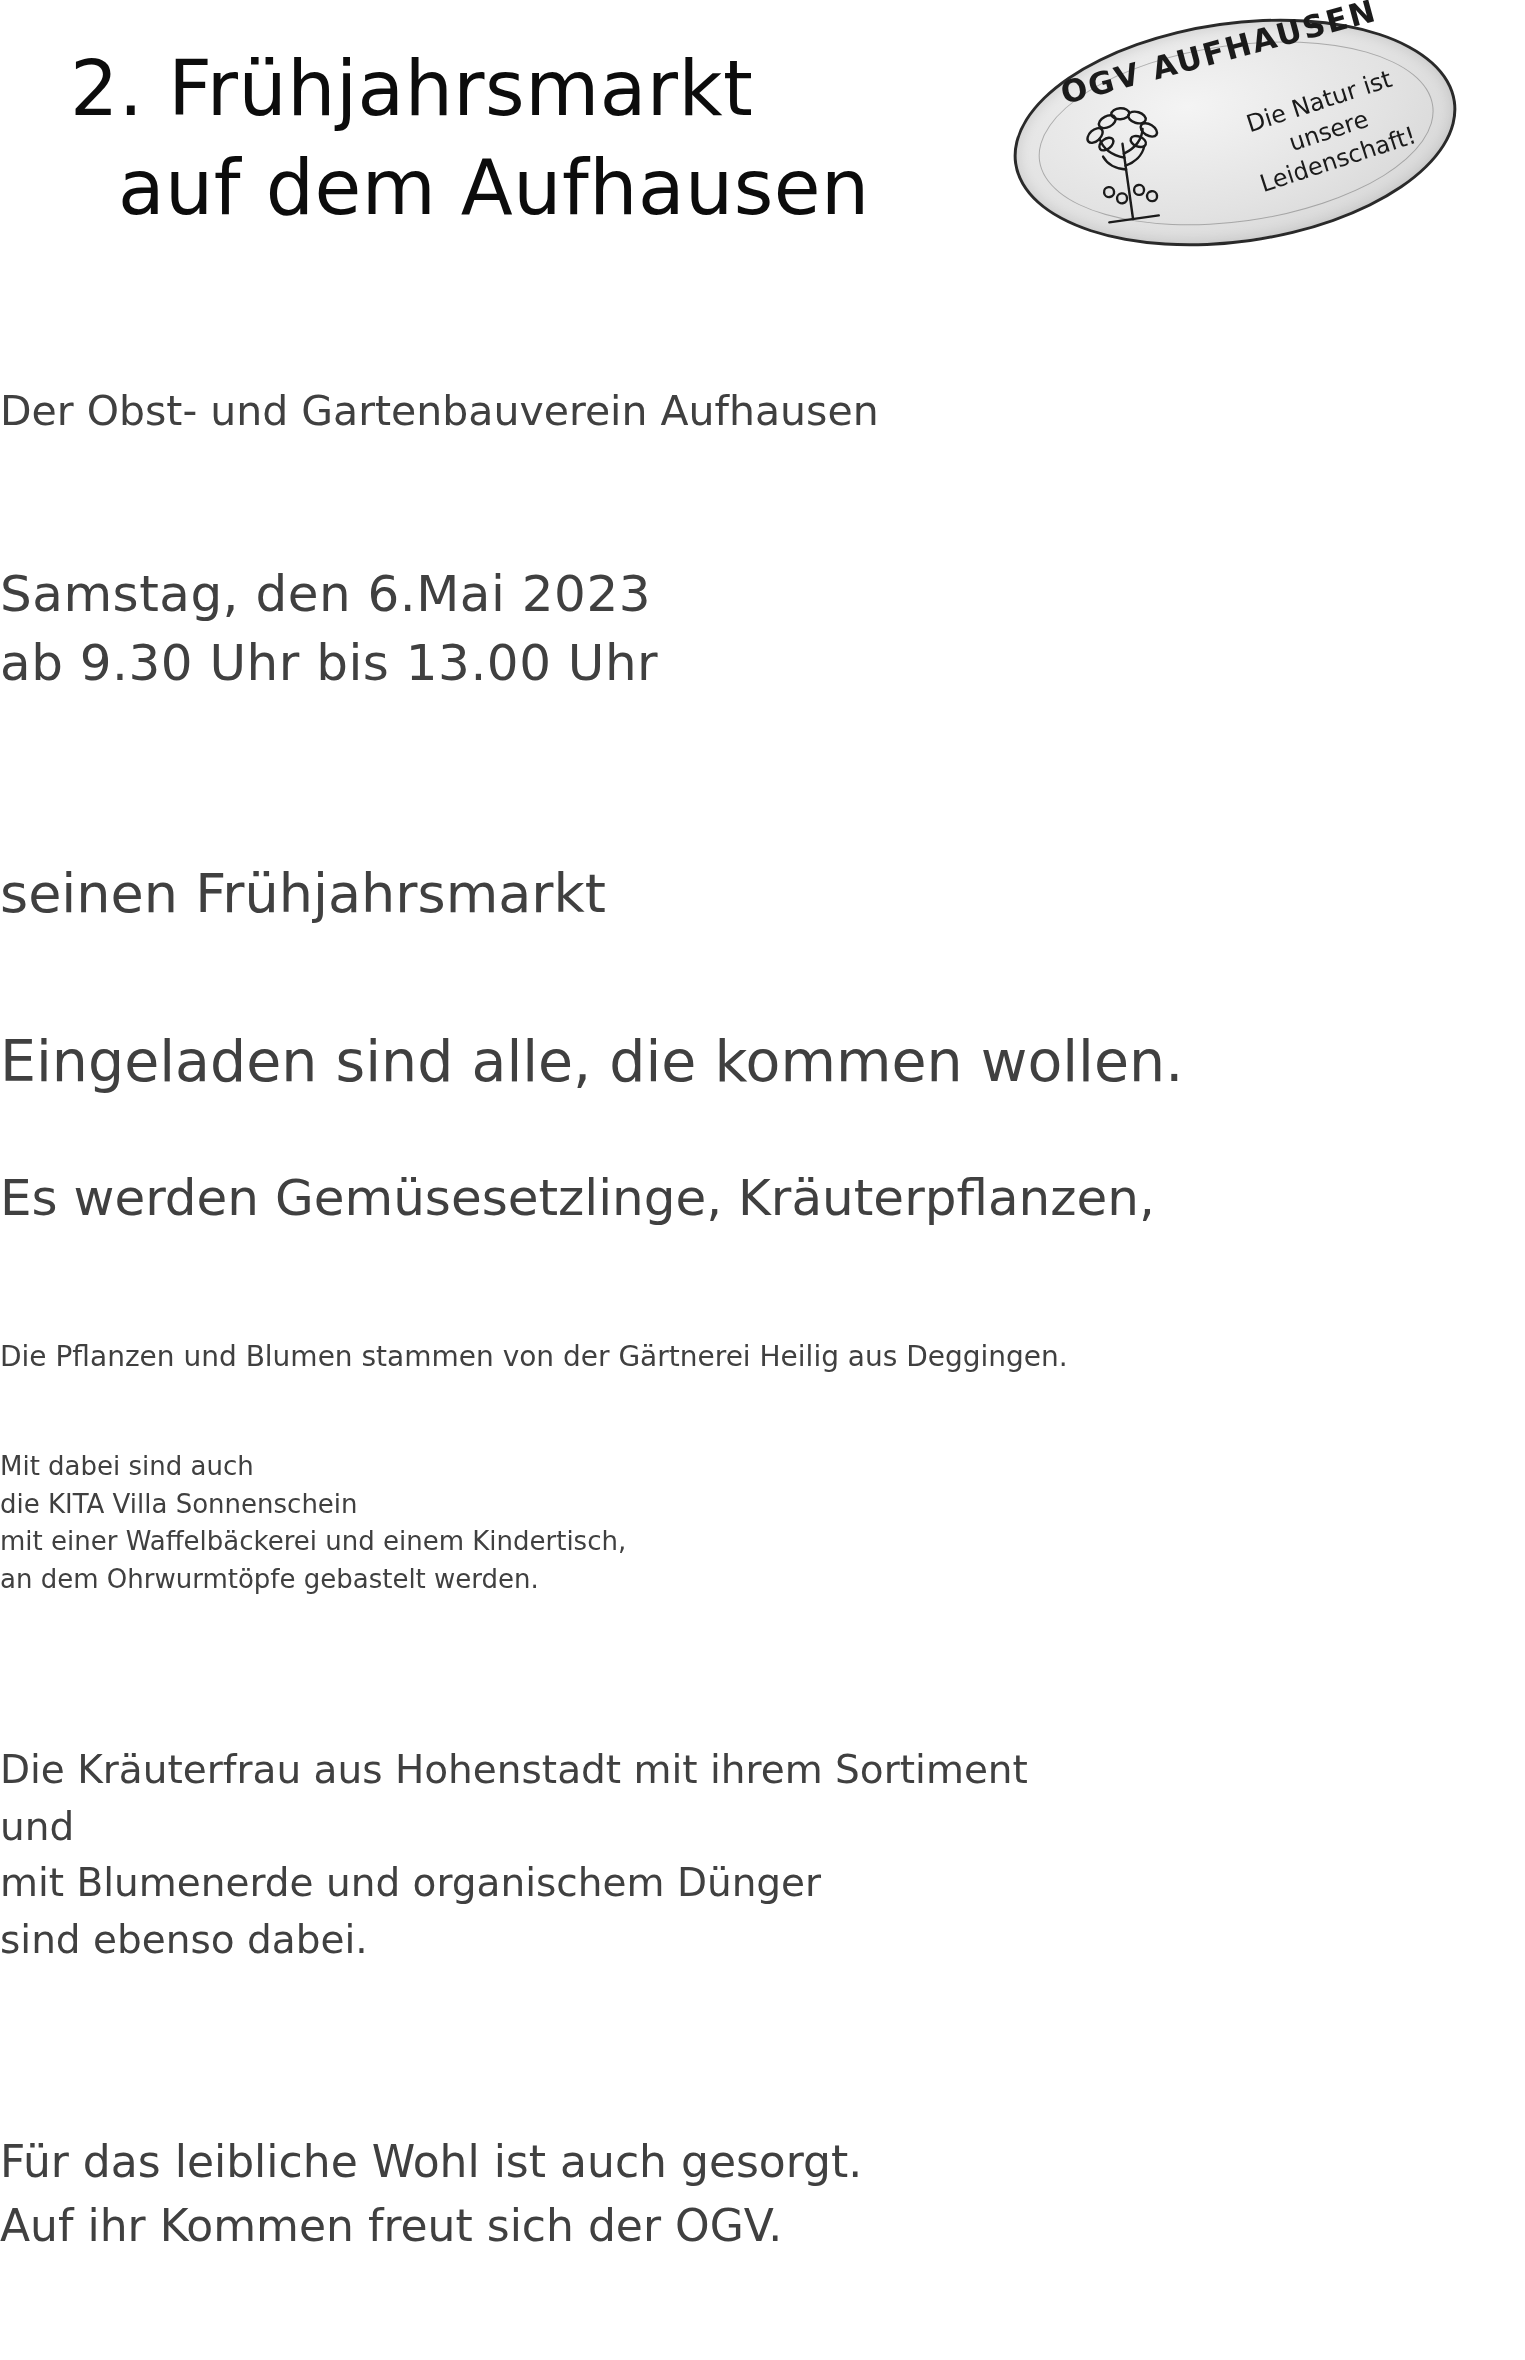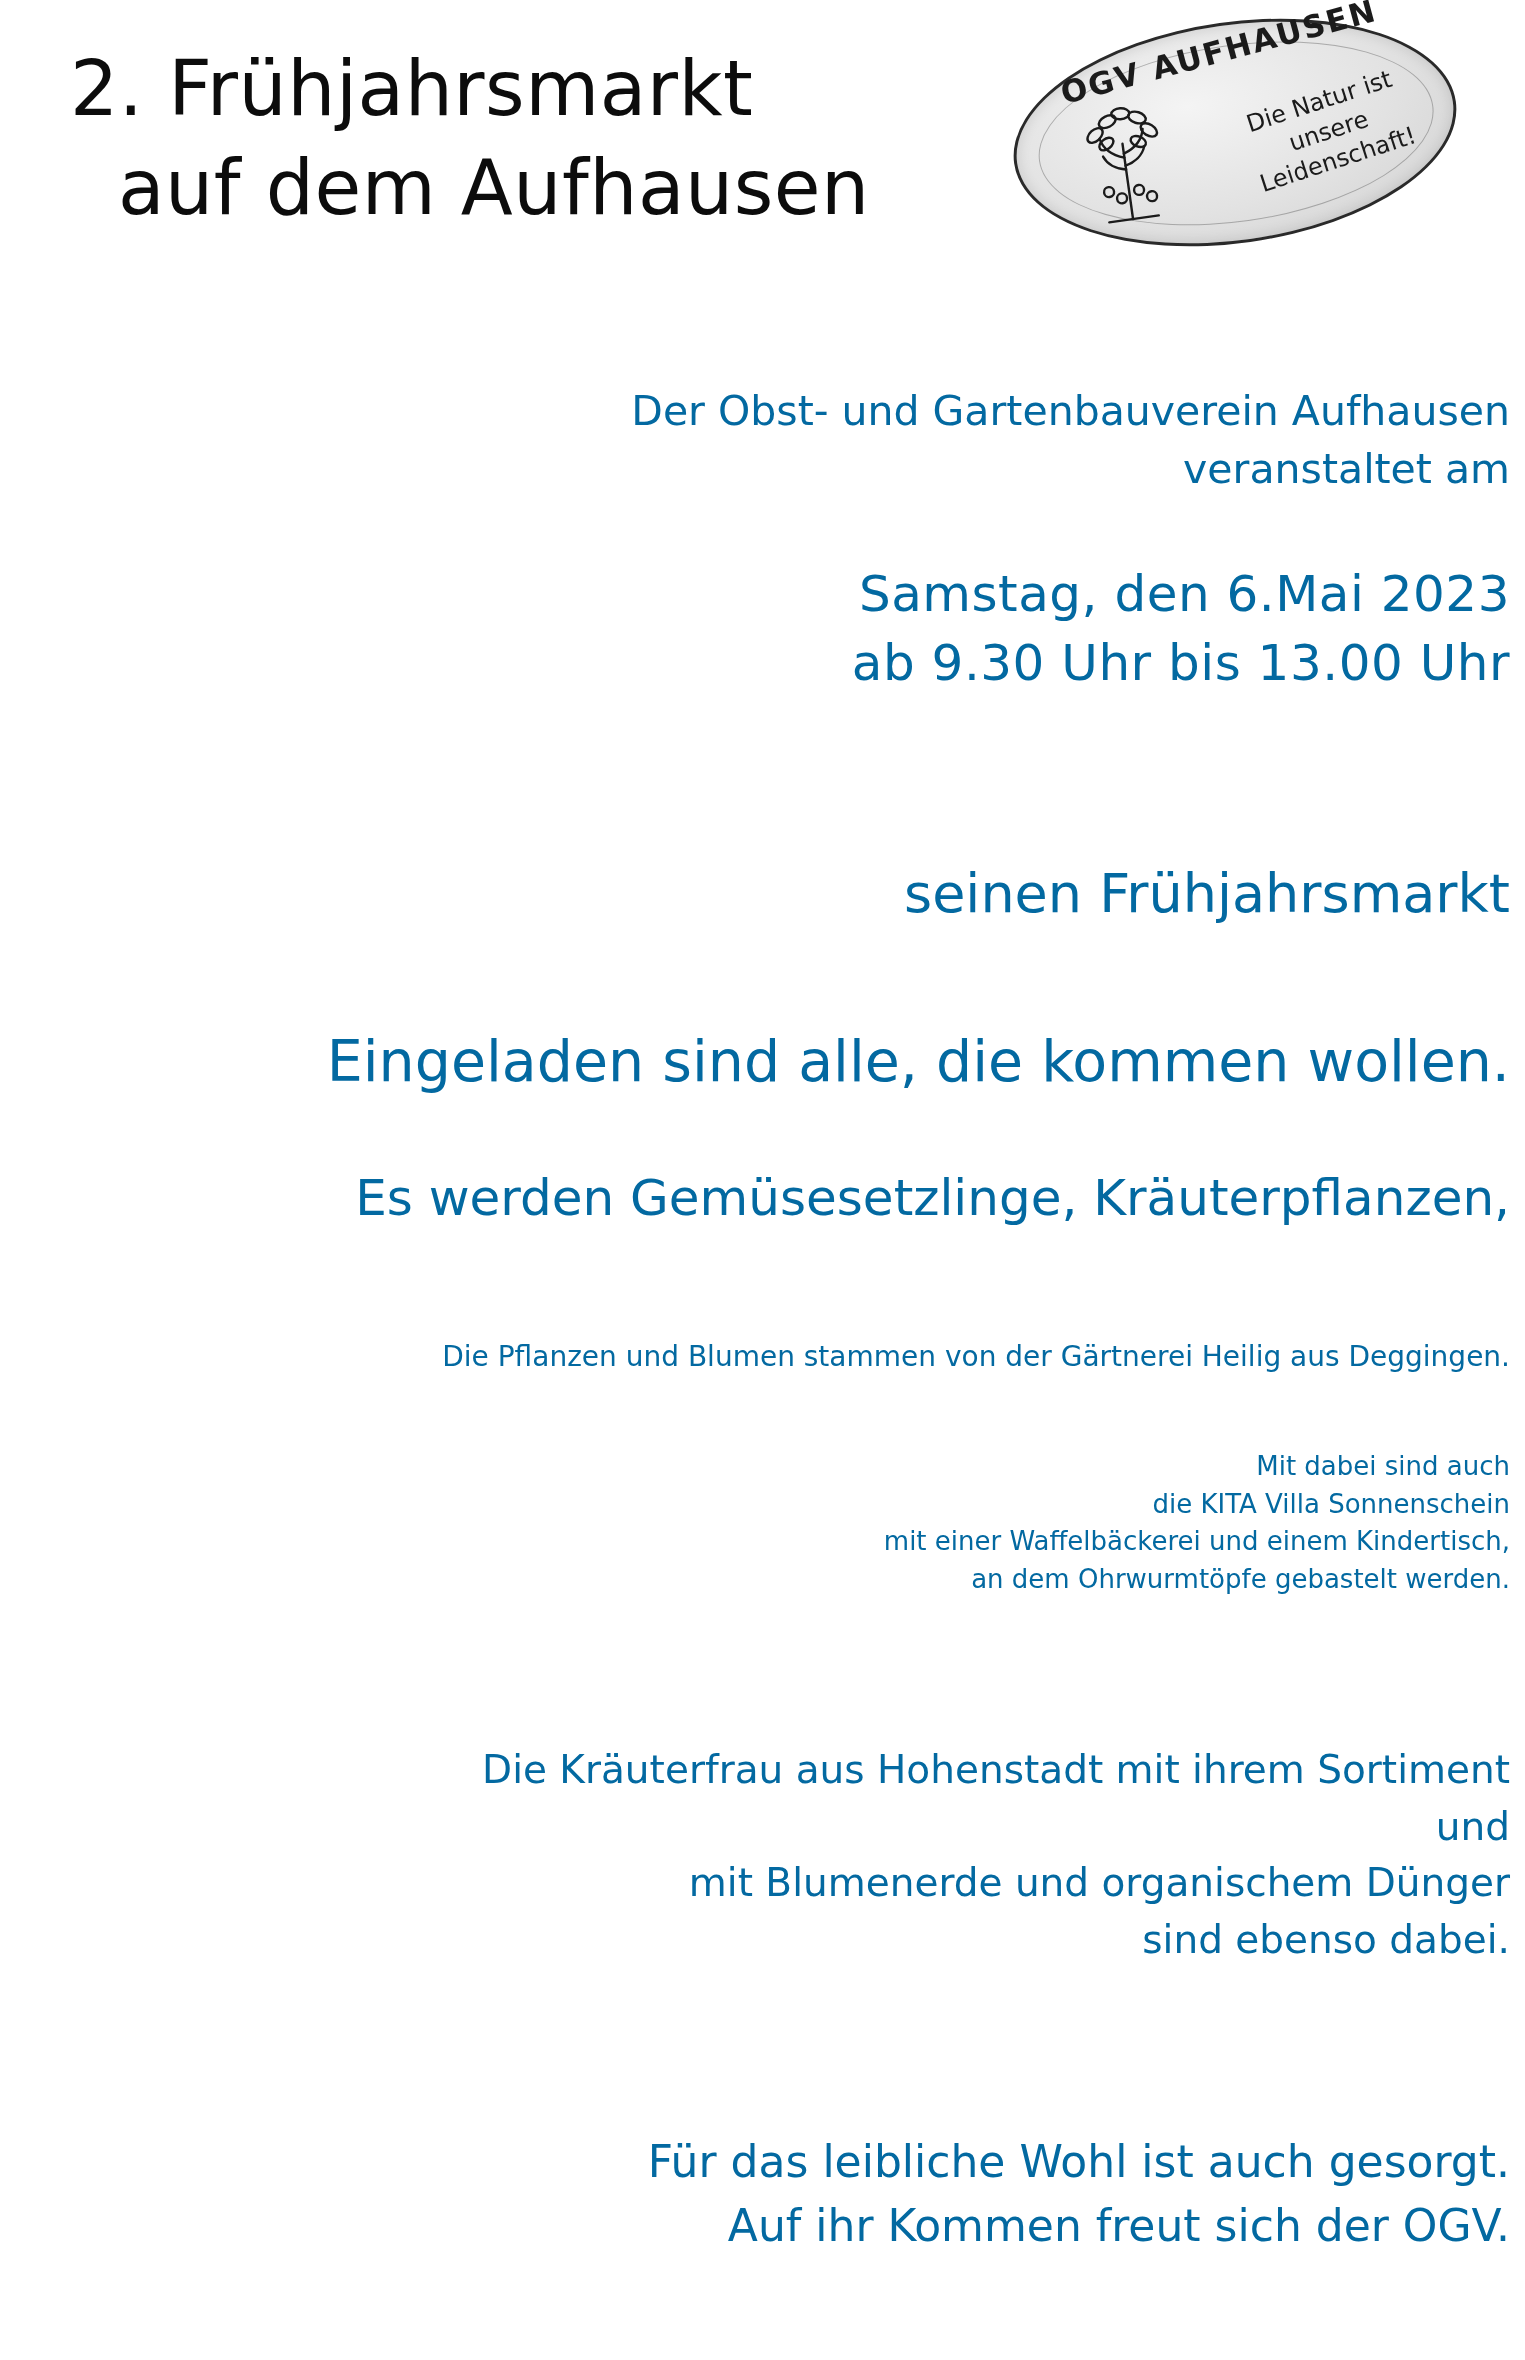--- a/index.html
+++ b/index.html
@@ -98,22 +98,22 @@
     top: 66px;
     width: 140px;
     height: 135px;
   }
 
   
   .block {
     position: absolute;
     left: 0;
     width: 1510px;
-    text-align: right;
-    color: #0369a1;
+    text-align: left;
+    color: #404040;
   }
   .intro {
     top: 382px;
     font-size: 41px;
     line-height: 1.42;
   }
   .when {
     top: 560px;
     font-size: 50px;
     line-height: 1.38;
@@ -189,21 +189,20 @@
       </g>
     </svg>
     <div class="logo-title">OGV AUFHAUSEN</div>
     <div class="logo-slogan">Die Natur
 ist unsere
 Leidenschaft!</div>
   </div>
 
   <div class="block intro">
     <div>Der Obst- und Gartenbauverein Aufhausen</div>
-    <div>veranstaltet am</div>
   </div>
 
   <div class="block when">
     <div>Samstag, den 6.Mai 2023</div>
     <div>ab 9.30 Uhr bis 13.00 Uhr</div>
   </div>
 
   <div class="block seinen">
     <div>seinen Frühjahrsmarkt</div>
   </div>

